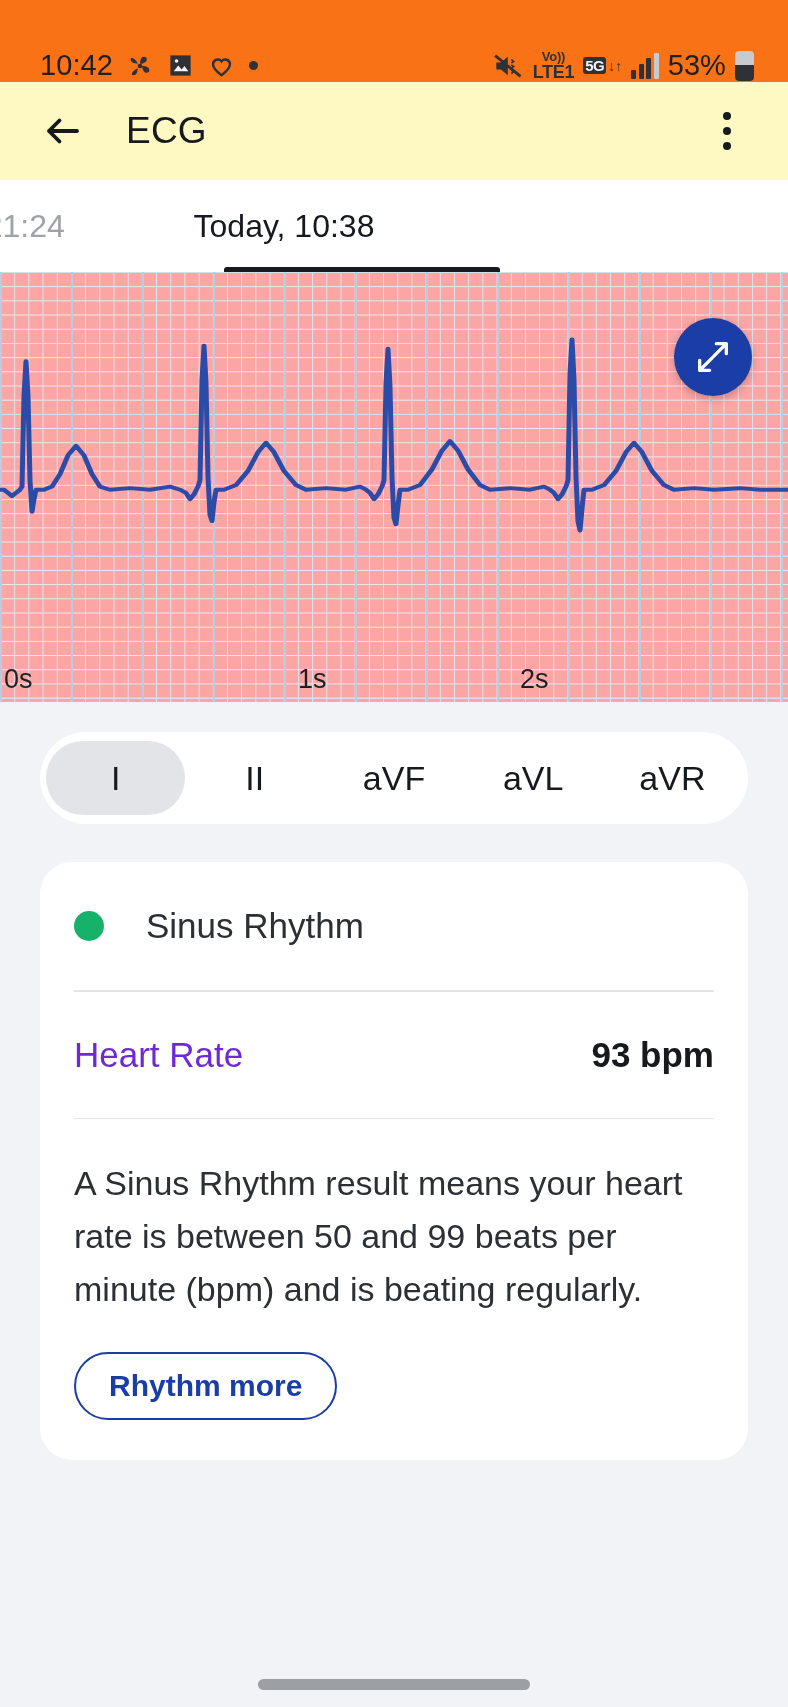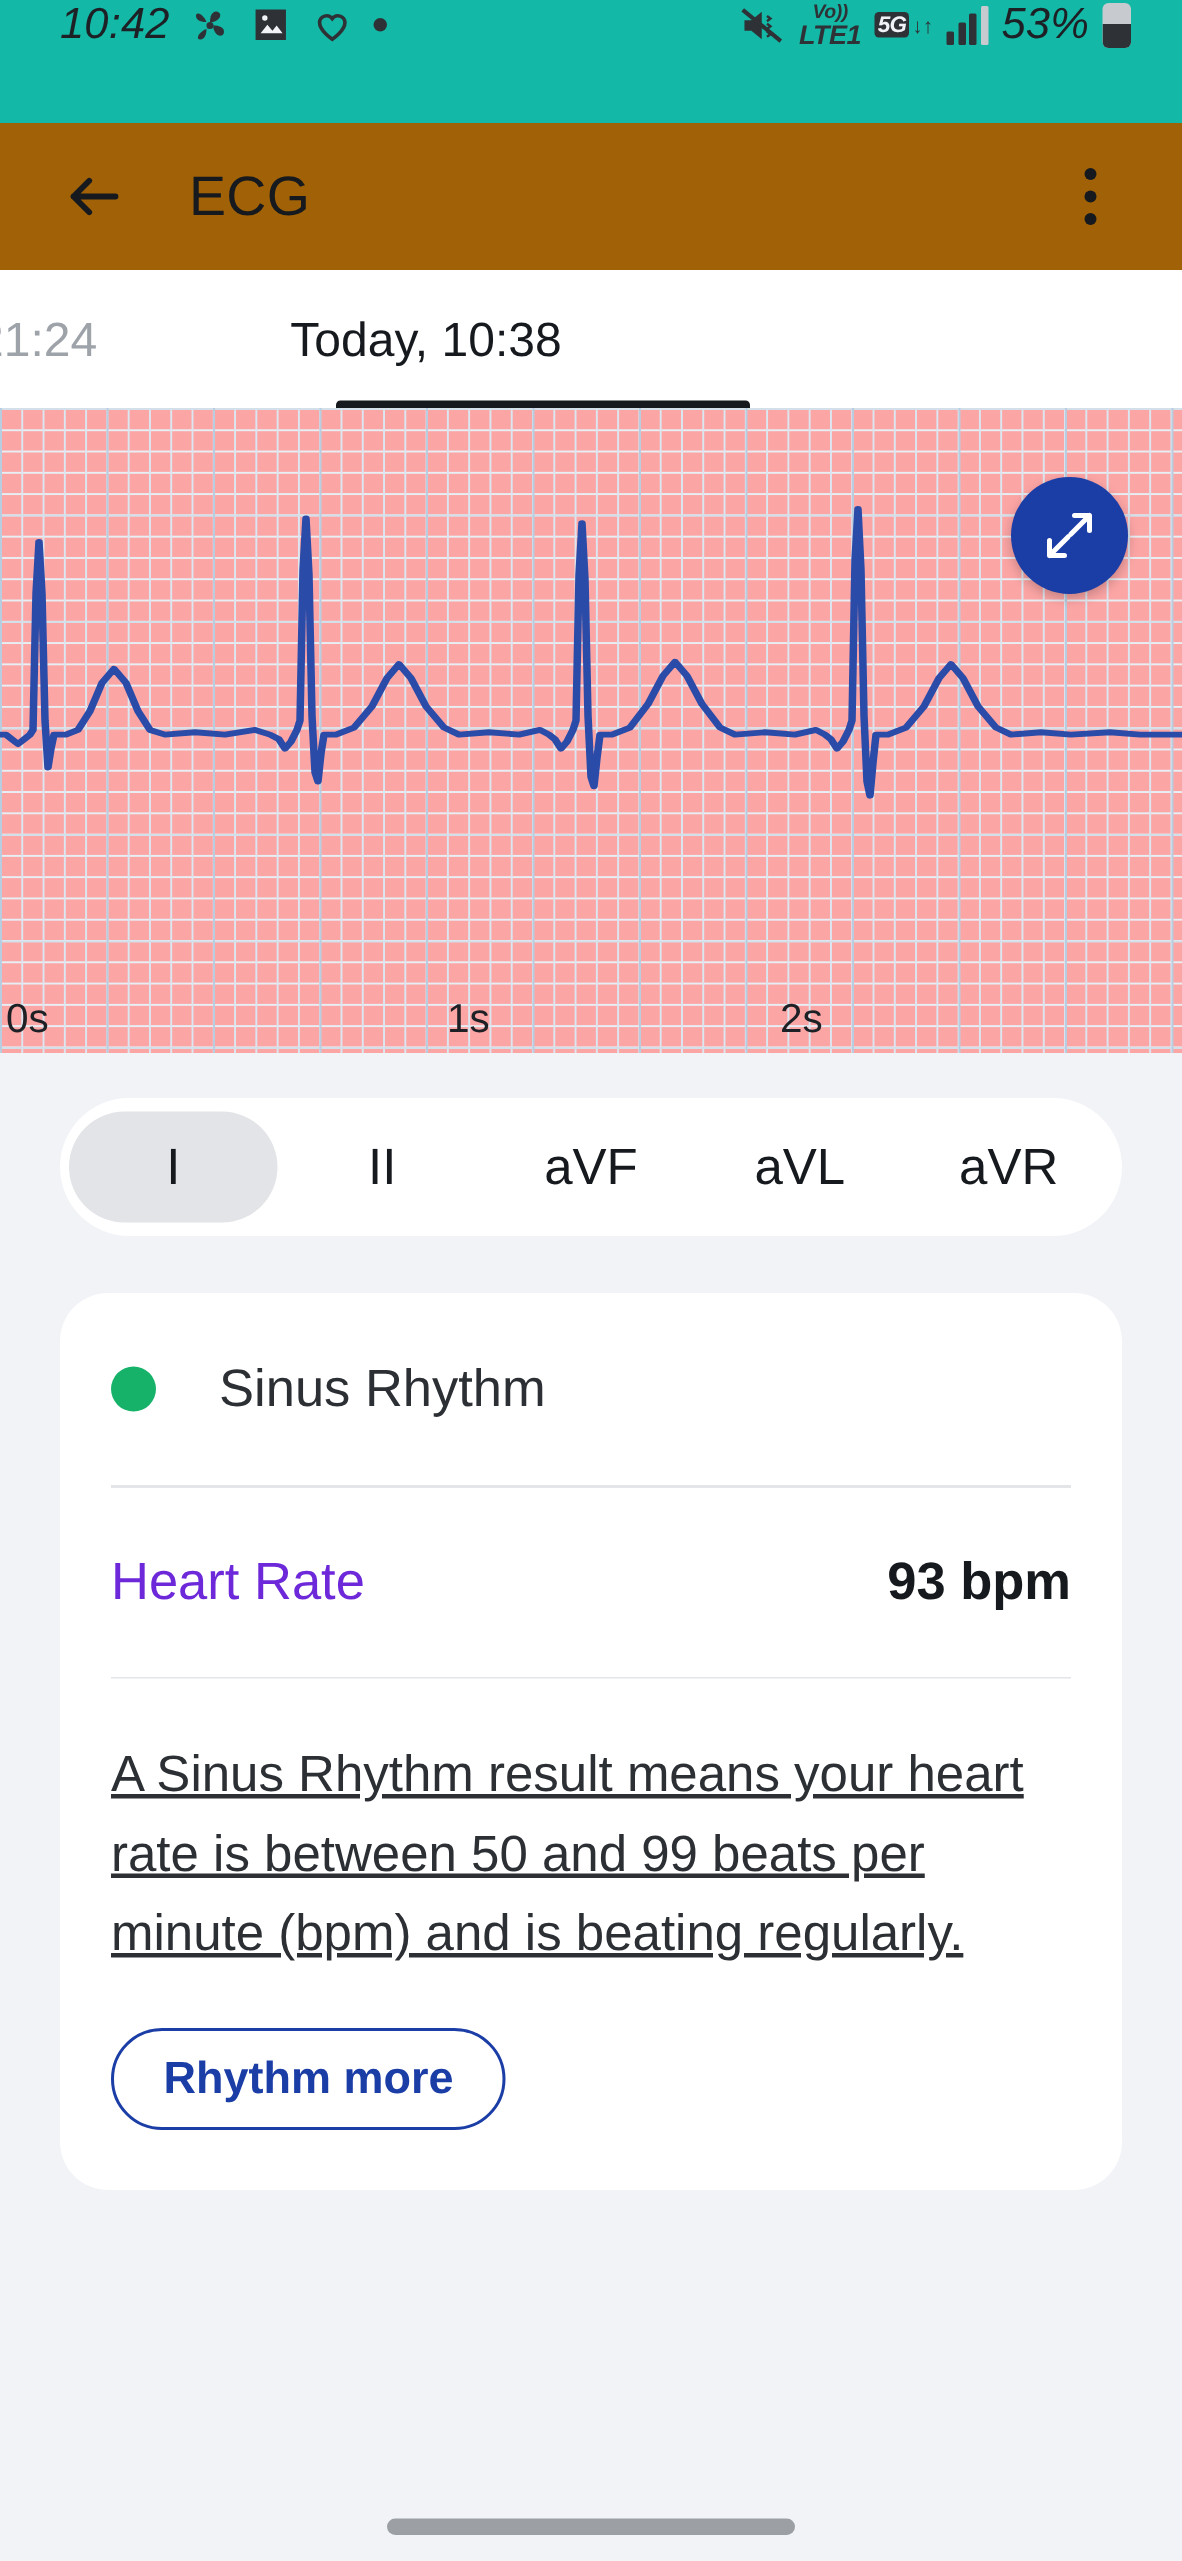--- a/index.html
+++ b/index.html
@@ -6,24 +6,23 @@
   html, body {
     width:788px; height:1707px;
     font-family:"Liberation Sans", sans-serif;
     background:#f1f3f7;
     overflow:hidden;
   }
   .phone { position:relative; width:788px; height:1707px; background:#f1f3f7; }
 
   
   .statusbar {
-    height:82px; display:flex; align-items:flex-start;
+    height:82px; display:flex; align-items:flex-end;
     justify-content:space-between; padding:0 34px 0 40px;
-    background:#14b8a6;
-    font-style:italic;
+    background:#f97316;
   }
   .sb-left { display:flex; align-items:center; gap:13px; }
   .sb-time { font-size:29px; color:#1d2024; letter-spacing:.1px; }
   .sb-right { display:flex; align-items:center; gap:9px; }
   .pct { font-size:29px; color:#1d2024; letter-spacing:.1px; }
   .ic { display:inline-flex; align-items:center; justify-content:center; }
   .dot-small { width:9px; height:9px; border-radius:50%; background:#2e3236; display:inline-block; }
 
   .volte { display:flex; flex-direction:column; align-items:center; line-height:1; color:#2e3236; }
   .volte .t1 { font-size:13px; font-weight:bold; letter-spacing:-.3px; }
@@ -42,21 +41,21 @@
 
   .batt { position:relative; width:19px; height:30px; border-radius:4px;
           background:#c7cace; overflow:hidden; }
   .batt:before { content:""; position:absolute; left:5px; top:-3px; width:9px; height:5px;
                  background:#c7cace; border-radius:2px; }
   .batt-fill { position:absolute; bottom:0; left:0; right:0; height:53%; background:#2e3236; }
 
   
   .appbar {
     height:98px; display:flex; align-items:center;
-    padding:0 30px 0 32px; background:#a16207;
+    padding:0 30px 0 32px; background:#fef9c3;
   }
   .back-btn { width:62px; height:62px; display:flex; align-items:center; justify-content:center; cursor:pointer; }
   .app-title { font-size:37px; color:#16191d; margin-left:32px; letter-spacing:.2px; }
   .spacer { flex:1; }
   .kebab { width:62px; height:62px; display:flex; flex-direction:column; align-items:center;
            justify-content:center; gap:7px; cursor:pointer; }
   .kebab i { width:8px; height:8px; border-radius:50%; background:#16191d; display:block; }
 
   
   .tabs-wrap { background:#ffffff; height:92px; position:relative; overflow:hidden; }
@@ -128,21 +127,21 @@
   }
   .row-rhythm { display:flex; align-items:center; height:128px; }
   .green-dot { width:30px; height:30px; border-radius:50%; background:#17b26a; flex:none; }
   .rhythm-label { font-size:35px; color:#2c3034; margin-left:42px; }
   .divider { height:1.5px; background:#e3e5e8; }
   .row-hr { display:flex; align-items:center; justify-content:space-between; height:126px; }
   .hr-label { font-size:35px; color:#6d28d9; }
   .hr-value { font-size:35px; color:#16191d; font-weight:bold; }
   .desc {
     font-size:34px; color:#2c3034; line-height:1.56;
-    padding:38px 0 10px 0; max-width:640px;text-decoration:underline;
+    padding:38px 0 10px 0; max-width:640px;
   }
   .learn-btn {
     display:inline-flex; align-items:center; justify-content:center;
     height:68px; padding:0 33px; border:2px solid #1b3da6; border-radius:34px;
     color:#1b3da6; font-size:30px; font-weight:bold; cursor:pointer;
     margin:26px 0 40px 0; background:transparent;
   }
 
   
   .gesture {

